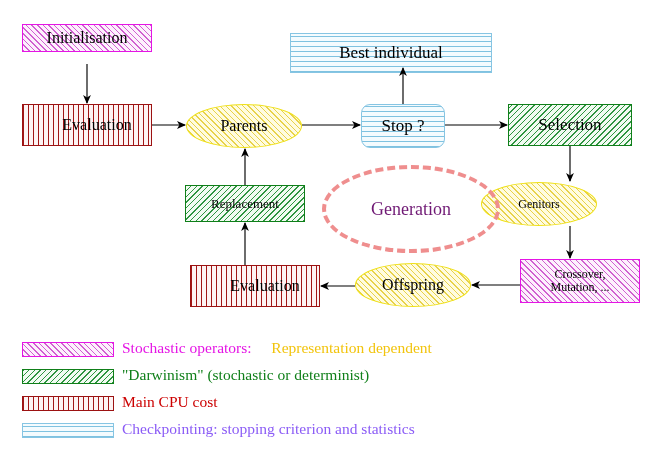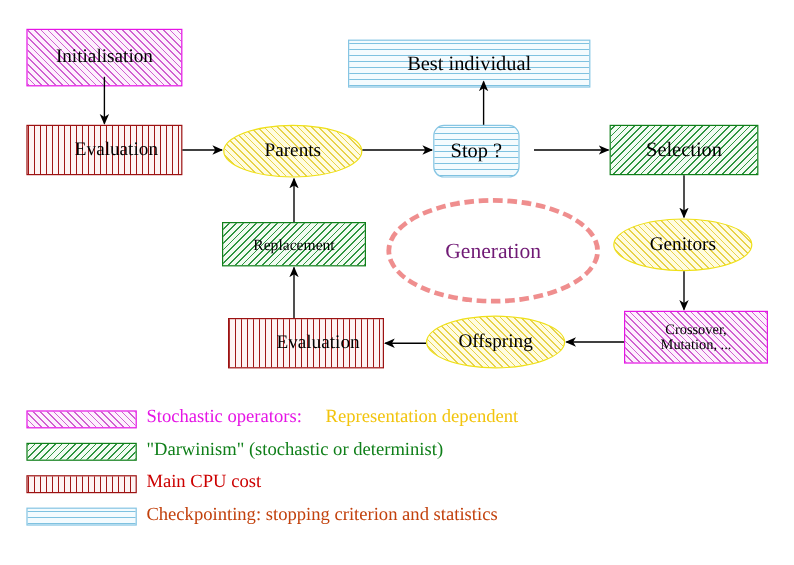--- a/index.html
+++ b/index.html
@@ -61,21 +61,21 @@
 
   
   #legend{position:absolute;left:0;top:338px;width:662px;height:133px;}
   .leg-swatch{position:absolute;left:22px;width:92px;height:15px;box-sizing:border-box;}
   .leg-text{position:absolute;left:122px;white-space:nowrap;
     font-family:"Liberation Serif","DejaVu Serif",serif;font-size:15.5px;}
   .c-magenta{color:#e515e5;}
   .c-gold{color:#f2c40d;}
   .c-green{color:#0f7f19;}
   .c-red{color:#cc0000;}
-  .c-lblue{color:#c2410c;}
+  .c-lblue{color:#8b5cf6;}
 
   svg#arrows{position:absolute;left:0;top:0;width:662px;height:471px;
     pointer-events:none;z-index:1;}
 </style>
 </head>
 <body>
 
 <div id="canvas">
 
   <svg id="arrows" viewBox="0 0 662 471" xmlns="http://www.w3.org/2000/svg">
@@ -92,49 +92,49 @@
       <line x1="445" y1="125" x2="507" y2="125"></line>
       <line x1="570" y1="146" x2="570" y2="181"></line>
       <line x1="570" y1="226" x2="570" y2="258"></line>
       <line x1="520" y1="285" x2="472" y2="285"></line>
       <line x1="355" y1="286" x2="321" y2="286"></line>
       <line x1="245" y1="265" x2="245" y2="223"></line>
       <line x1="245" y1="185" x2="245" y2="149"></line>
     </g>
   </svg>
 
-  <div class="node hatch-magenta" style="left:22px;top:24px;width:130px;height:48px;font-size:16px;">
+  <div class="node hatch-magenta" style="left:22px;top:24px;width:130px;height:28px;font-size:16px;">
     <span class="lbl">Initialisation</span>
   </div>
 
   <div class="node hatch-red" style="left:22px;top:104px;width:130px;height:42px;font-size:16px;">
     <span class="lbl">Evaluation</span>
   </div>
 
   <div class="node hatch-yellow ellipse" style="left:186px;top:104px;width:116px;height:44px;font-size:16px;">
     <span class="lbl">Parents</span>
   </div>
 
   <div class="node hatch-blue" style="left:290px;top:33px;width:202px;height:40px;font-size:17px;">
     <span class="lbl">Best individual</span>
   </div>
 
-  <div class="node hatch-blue rounded" style="left:361px;top:104px;width:72px;height:44px;font-size:17px;">
+  <div class="node hatch-blue rounded" style="left:361px;top:104px;width:84px;height:44px;font-size:17px;">
     <span class="lbl">Stop ?</span>
   </div>
 
   <div class="node hatch-green" style="left:508px;top:104px;width:124px;height:42px;font-size:17px;">
     <span class="lbl">Selection</span>
   </div>
 
   <div class="node hatch-green" style="left:185px;top:185px;width:120px;height:37px;font-size:13px;">
     <span class="lbl">Replacement</span>
   </div>
 
-  <div class="node hatch-yellow ellipse" style="left:511px;top:182px;width:116px;height:44px;font-size:16px;">
+  <div class="node hatch-yellow ellipse" style="left:481px;top:182px;width:116px;height:44px;font-size:12px;">
     <span class="lbl">Genitors</span>
   </div>
 
   <div class="node hatch-red" style="left:190px;top:265px;width:130px;height:42px;font-size:16px;">
     <span class="lbl">Evaluation</span>
   </div>
 
   <div class="node hatch-yellow ellipse" style="left:355px;top:263px;width:116px;height:44px;font-size:16px;">
     <span class="lbl">Offspring</span>
   </div>

